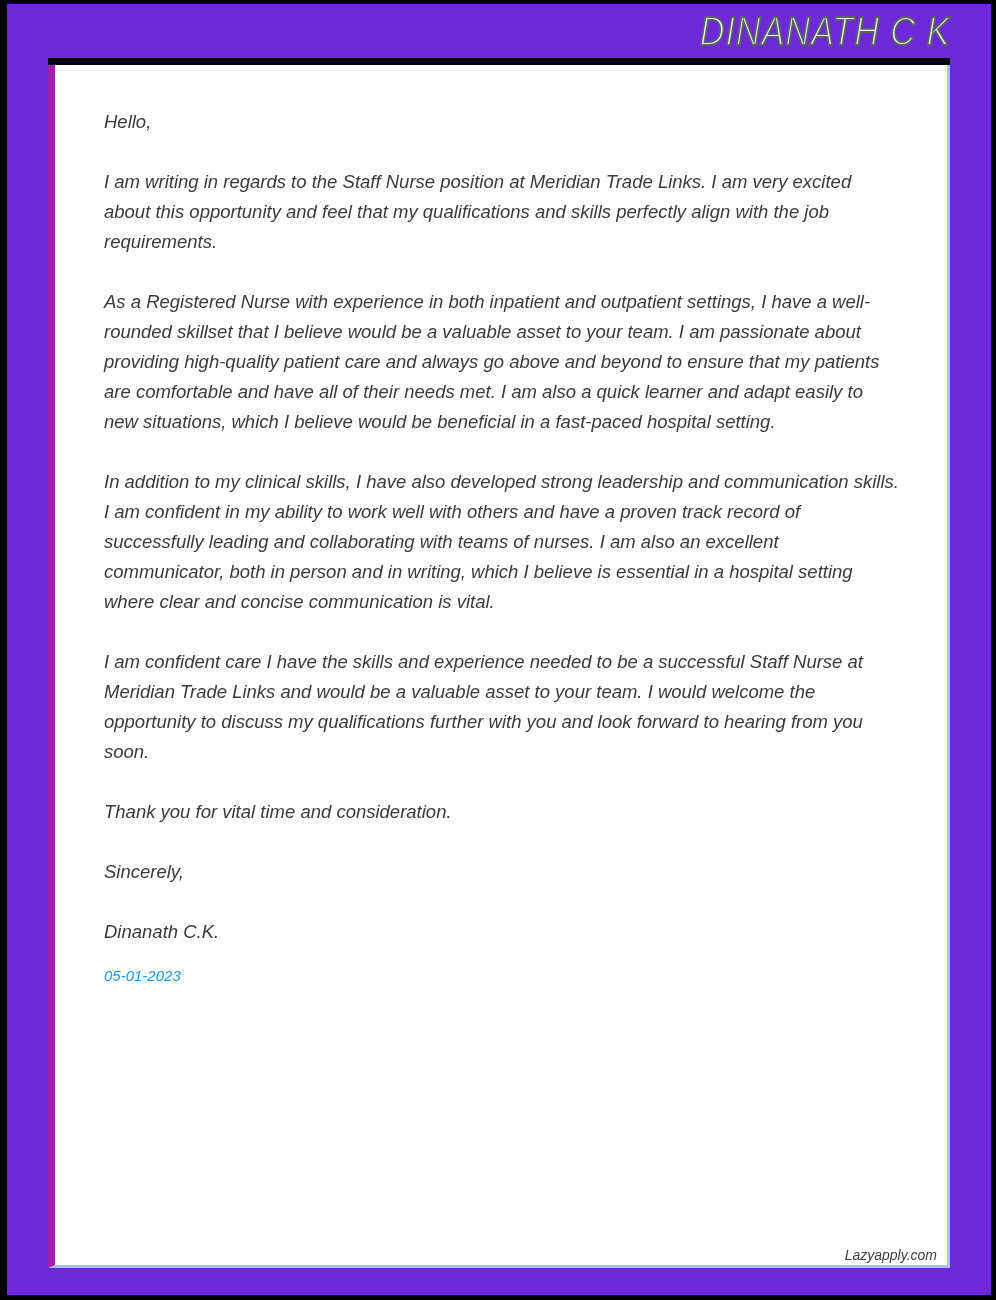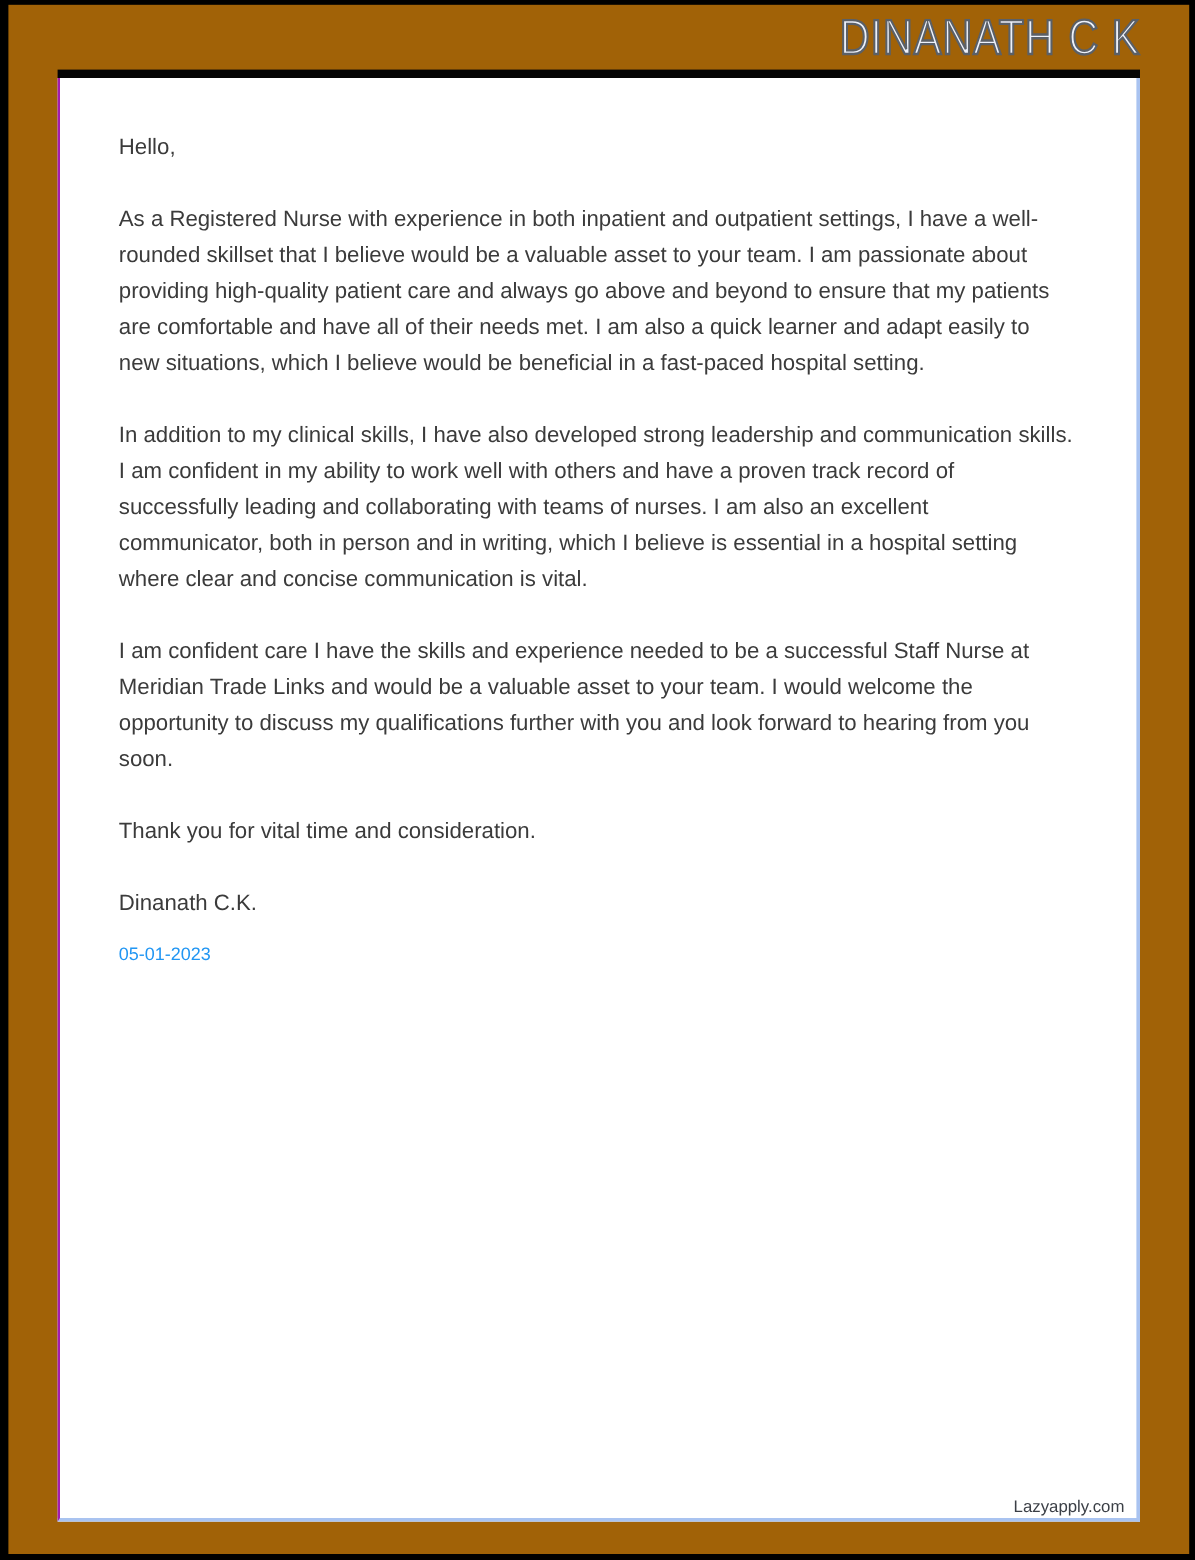--- a/index.html
+++ b/index.html
@@ -15,21 +15,22 @@
     background: #000;
     font-family: "Liberation Sans", "DejaVu Sans", sans-serif;
     overflow: hidden;
   }
   .canvas {
     position: absolute;
     top: 4px;
     left: 7px;
     right: 5px;
     bottom: 5px;
-    background: #a16207;
+    background: #6d28d9;
+    font-style: italic;
   }
   .page-column {
     position: absolute;
     left: 41px;
     top: 0;
     width: 902px; 
   }
   .letter-head {
     height: 48px;
     text-align: right;
@@ -50,21 +51,21 @@
   }
   .top-rule {
     height: 7px;
     background: #050505;
   }
   .page {
     box-sizing: border-box;
     width: 902px;
     height: 1203px;
     background: #ffffff;
-    border-left: 2px solid #a21caf;
+    border-left: 7px solid #a21caf;
     border-right: 3px solid #a9c3f0;
     border-bottom: 3px solid #a9c3f0;
     position: relative;
     padding: 42px 52px 0 49px;
   }
   .letter-body {
     color: #3b3b3b;
     font-size: 18.5px;
     line-height: 30px;
     font-weight: 300;
@@ -101,24 +102,26 @@
 
       <div class="letter-head">
         <span class="name">DINANATH C K</span>
       </div>
 
       <div class="top-rule"></div>
 
       <div class="page">
         <div class="letter-body">
           <p>Hello,</p>
+          <p>I am writing in regards to the Staff Nurse position at Meridian Trade Links. I am very excited about this opportunity and feel that my qualifications and skills perfectly align with the job requirements.</p>
           <p>As a Registered Nurse with experience in both inpatient and outpatient settings, I have a well-rounded skillset that I believe would be a valuable asset to your team. I am passionate about providing high-quality patient care and always go above and beyond to ensure that my patients are comfortable and have all of their needs met. I am also a quick learner and adapt easily to new situations, which I believe would be beneficial in a fast-paced hospital setting.</p>
           <p>In addition to my clinical skills, I have also developed strong leadership and communication skills. I am confident in my ability to work well with others and have a proven track record of successfully leading and collaborating with teams of nurses. I am also an excellent communicator, both in person and in writing, which I believe is essential in a hospital setting where clear and concise communication is vital.</p>
           <p>I am confident care I have the skills and experience needed to be a successful Staff Nurse at Meridian Trade Links and would be a valuable asset to your team. I would welcome the opportunity to discuss my qualifications further with you and look forward to hearing from you soon.</p>
           <p>Thank you for vital time and consideration.</p>
+          <p>Sincerely,</p>
           <p class="signature">Dinanath C.K.</p>
           <p class="date">05-01-2023</p>
         </div>
 
         <div class="watermark">Lazyapply.com</div>
       </div>
 
     </div>
   </div>
 </div>

